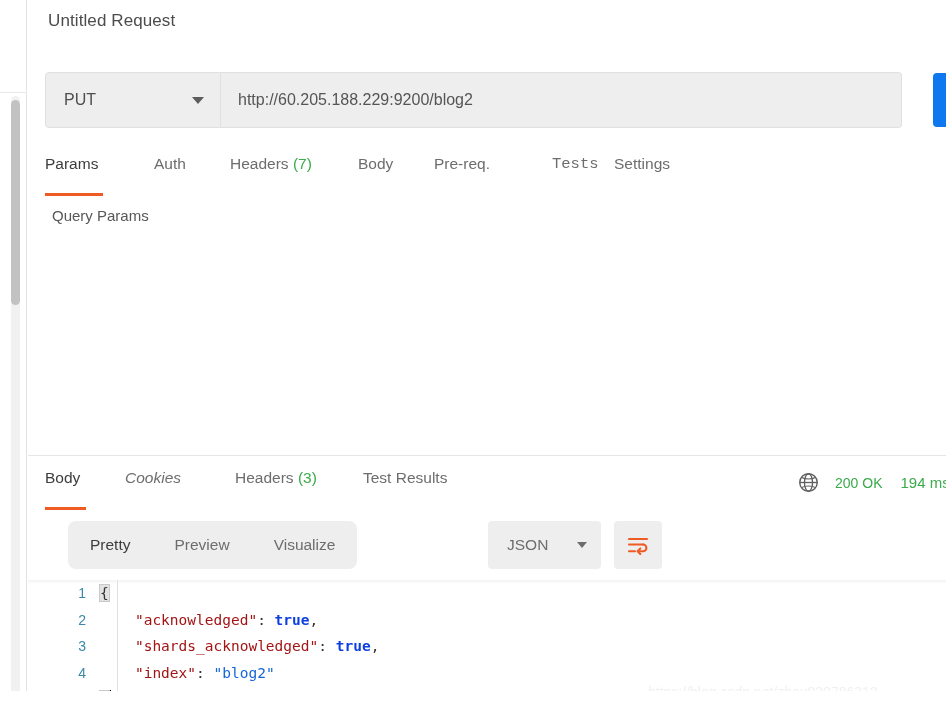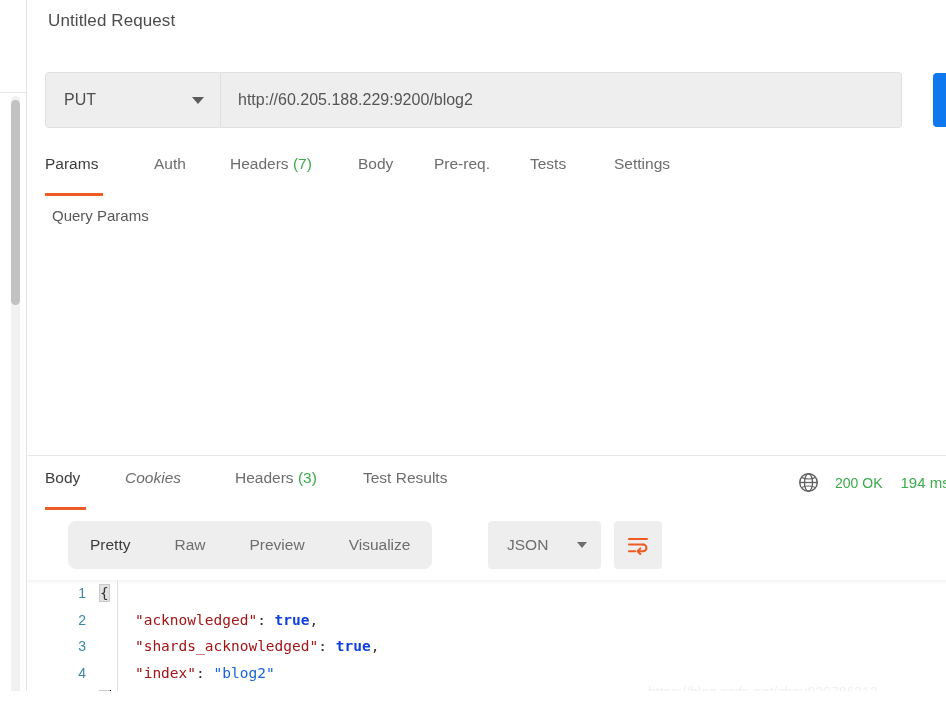--- a/index.html
+++ b/index.html
@@ -370,21 +370,21 @@
       <div class="url-input">http://60.205.188.229:9200/blog2</div>
       <div class="send-btn">Send</div>
     </div>
 
     <div class="req-tabs" id="req-tabs">
         <div class="tab active" style="left: 17px;"><span>Params</span><div class="tab-underline" style="width: 57.8px;"></div></div>
         <div class="tab" style="left: 126px;"><span>Auth</span></div>
         <div class="tab" style="left: 202px;"><span>Headers</span><span class="count"> (7)</span></div>
         <div class="tab" style="left: 330px;"><span>Body</span></div>
         <div class="tab" style="left: 406px;"><span>Pre-req.</span></div>
-        <div class="tab" style="left: 502px;"><span>Tests</span></div>
+        <div class="tab" style="left: 524px; font-family: Liberation Mono, monospace;"><span>Tests</span></div>
         <div class="tab" style="left: 586px;"><span>Settings</span></div>
       </div>
 
     <div class="qp-label">Query Params</div>
 
 
     <div class="section-divider"></div>
 
     <div class="resp-tabs" id="resp-tabs">
         <div class="tab active" style="left: 17px;"><span>Body</span><div class="tab-underline" style="width: 41.2px;"></div></div>
@@ -400,21 +400,20 @@
         <line x1="2" y1="12" x2="22" y2="12" stroke="#5e5e5e" stroke-width="1.5"></line>
         <path d="M4.3 6.2 C8 8.6 16 8.6 19.7 6.2" fill="none" stroke="#5e5e5e" stroke-width="1.3"></path>
         <path d="M4.3 17.8 C8 15.4 16 15.4 19.7 17.8" fill="none" stroke="#5e5e5e" stroke-width="1.3"></path>
       </svg>
       <span class="status-code">200 OK</span>
       <span class="status-time">194 ms</span>
     </div>
 
     <div class="view-toolbar" id="view-toolbar">
         <div class="view-opt active">Pretty</div>
-        <div class="view-opt">Raw</div>
         <div class="view-opt">Preview</div>
         <div class="view-opt">Visualize</div>
       </div>
 
     <div class="format-select">
       <span class="format-label">JSON</span>
       <span class="caret-down sm"></span>
     </div>
 
     <div class="wrap-btn">

